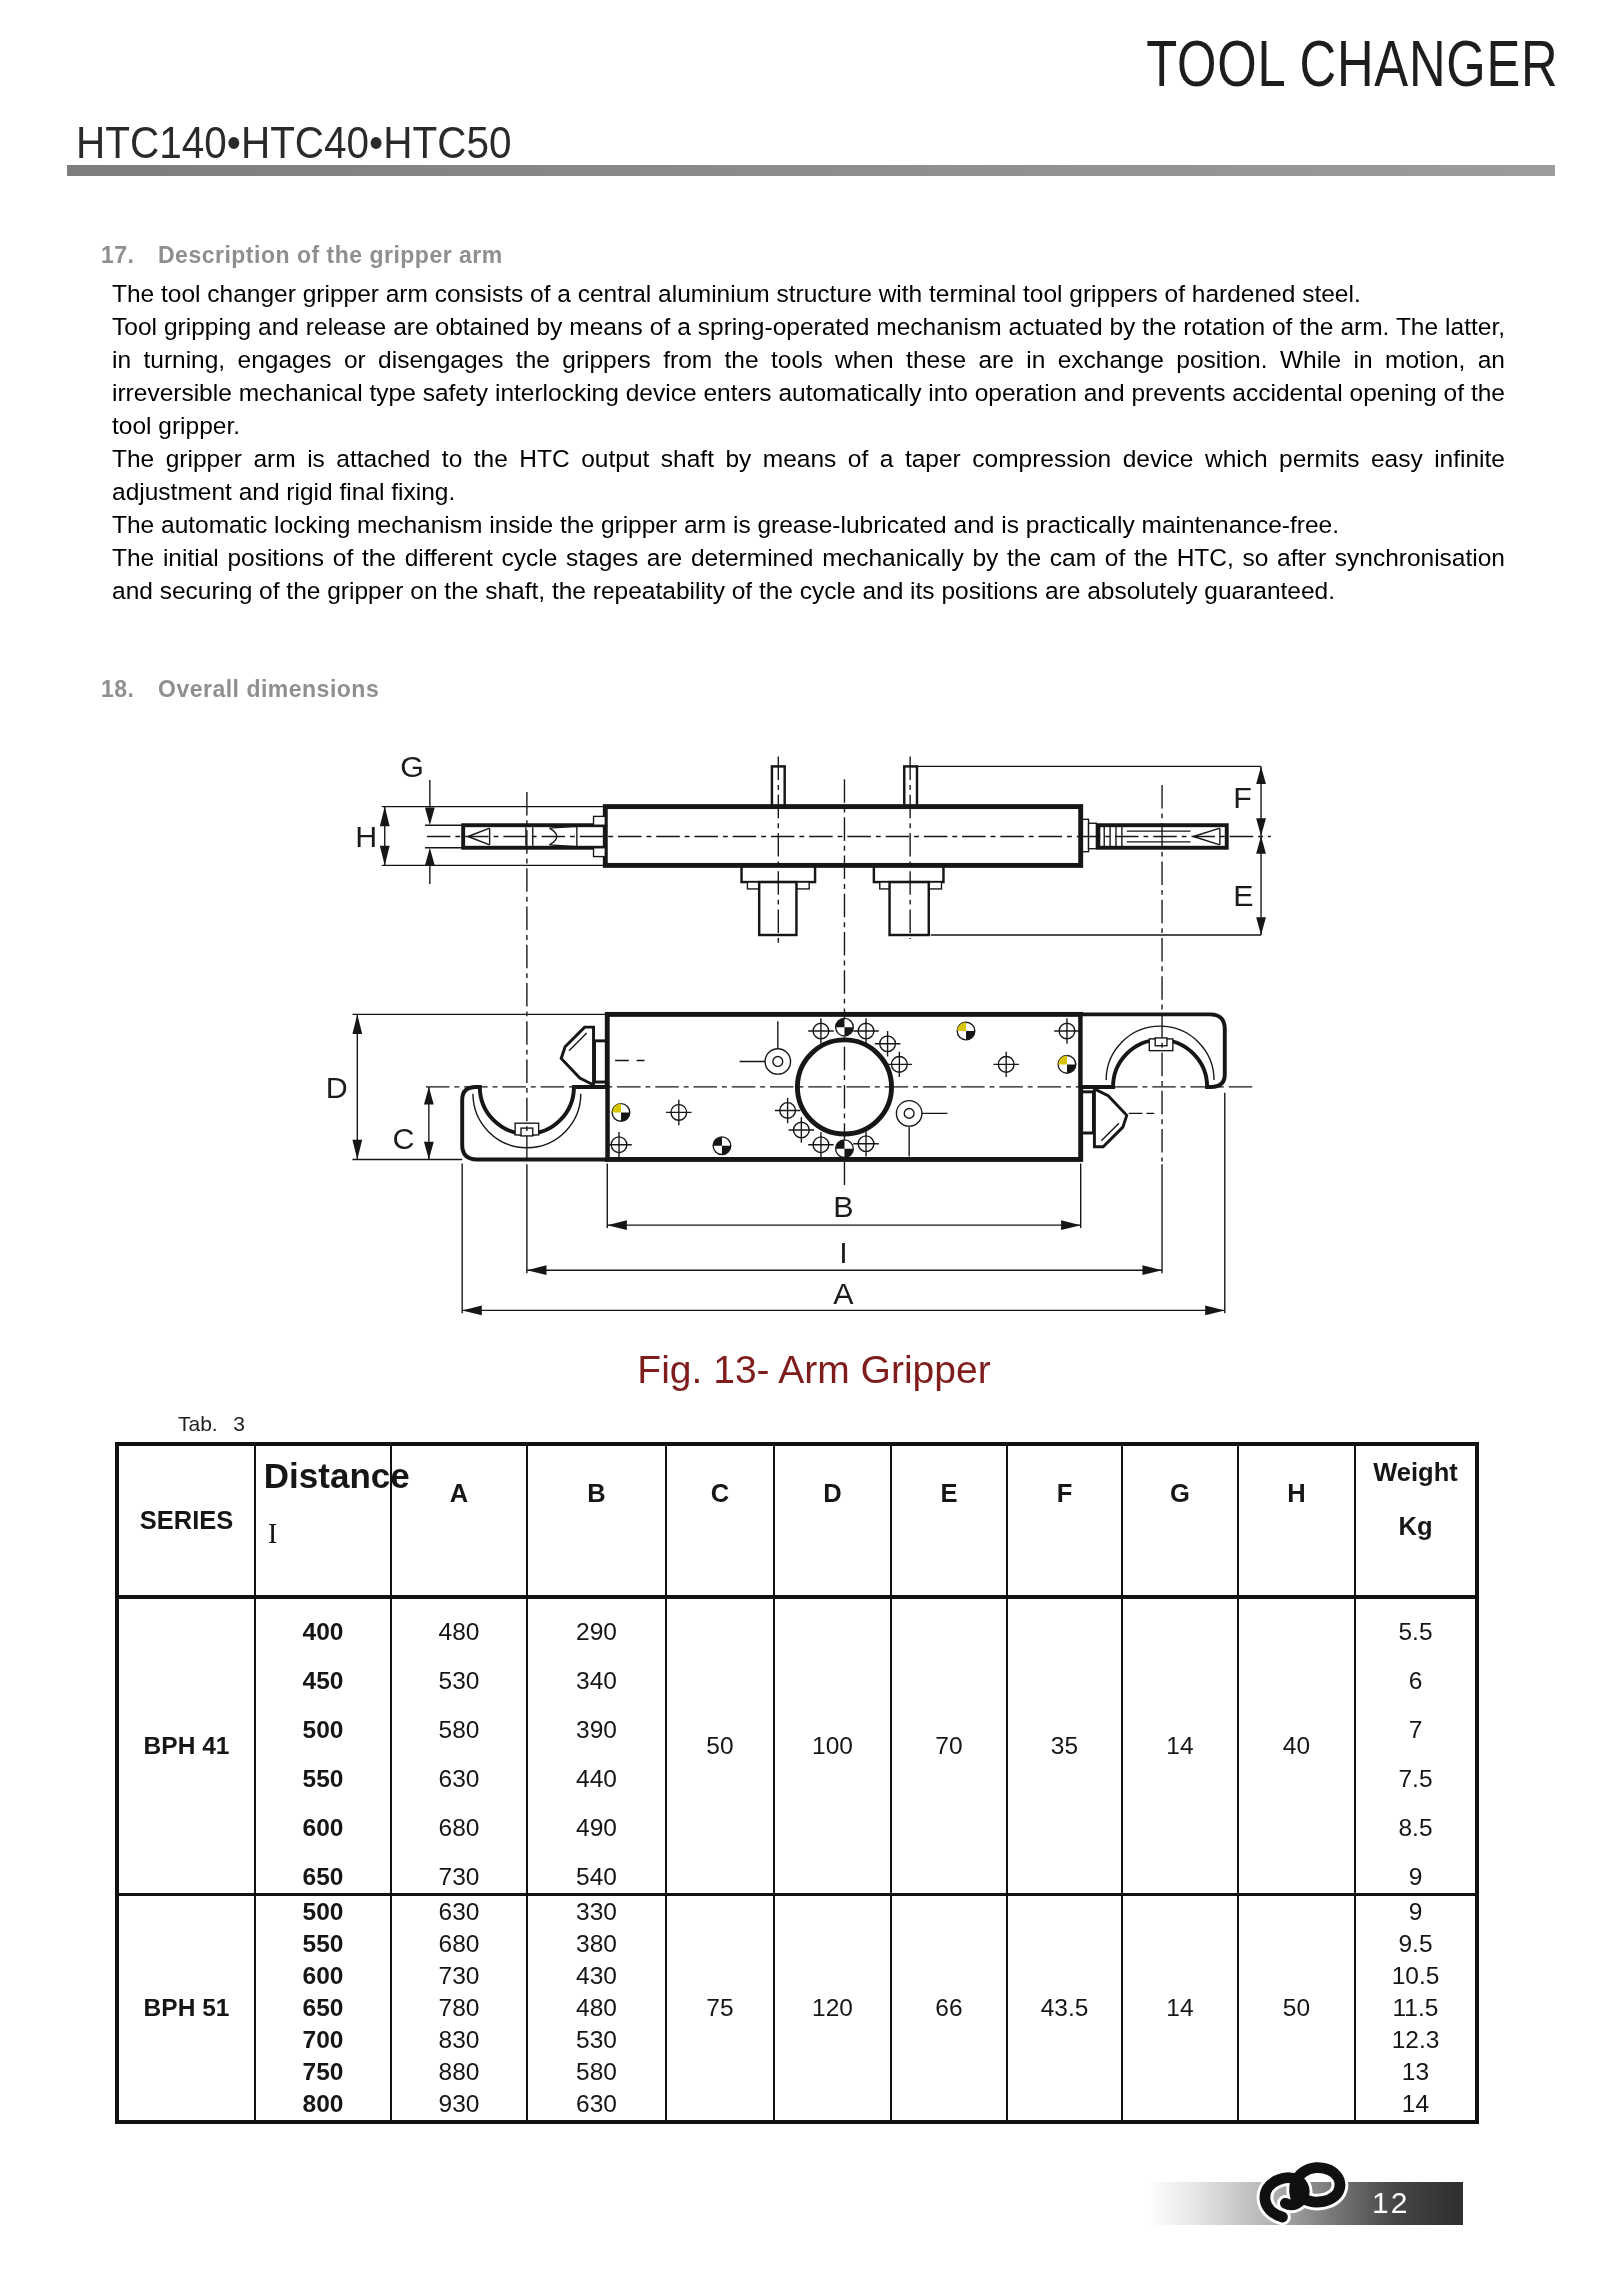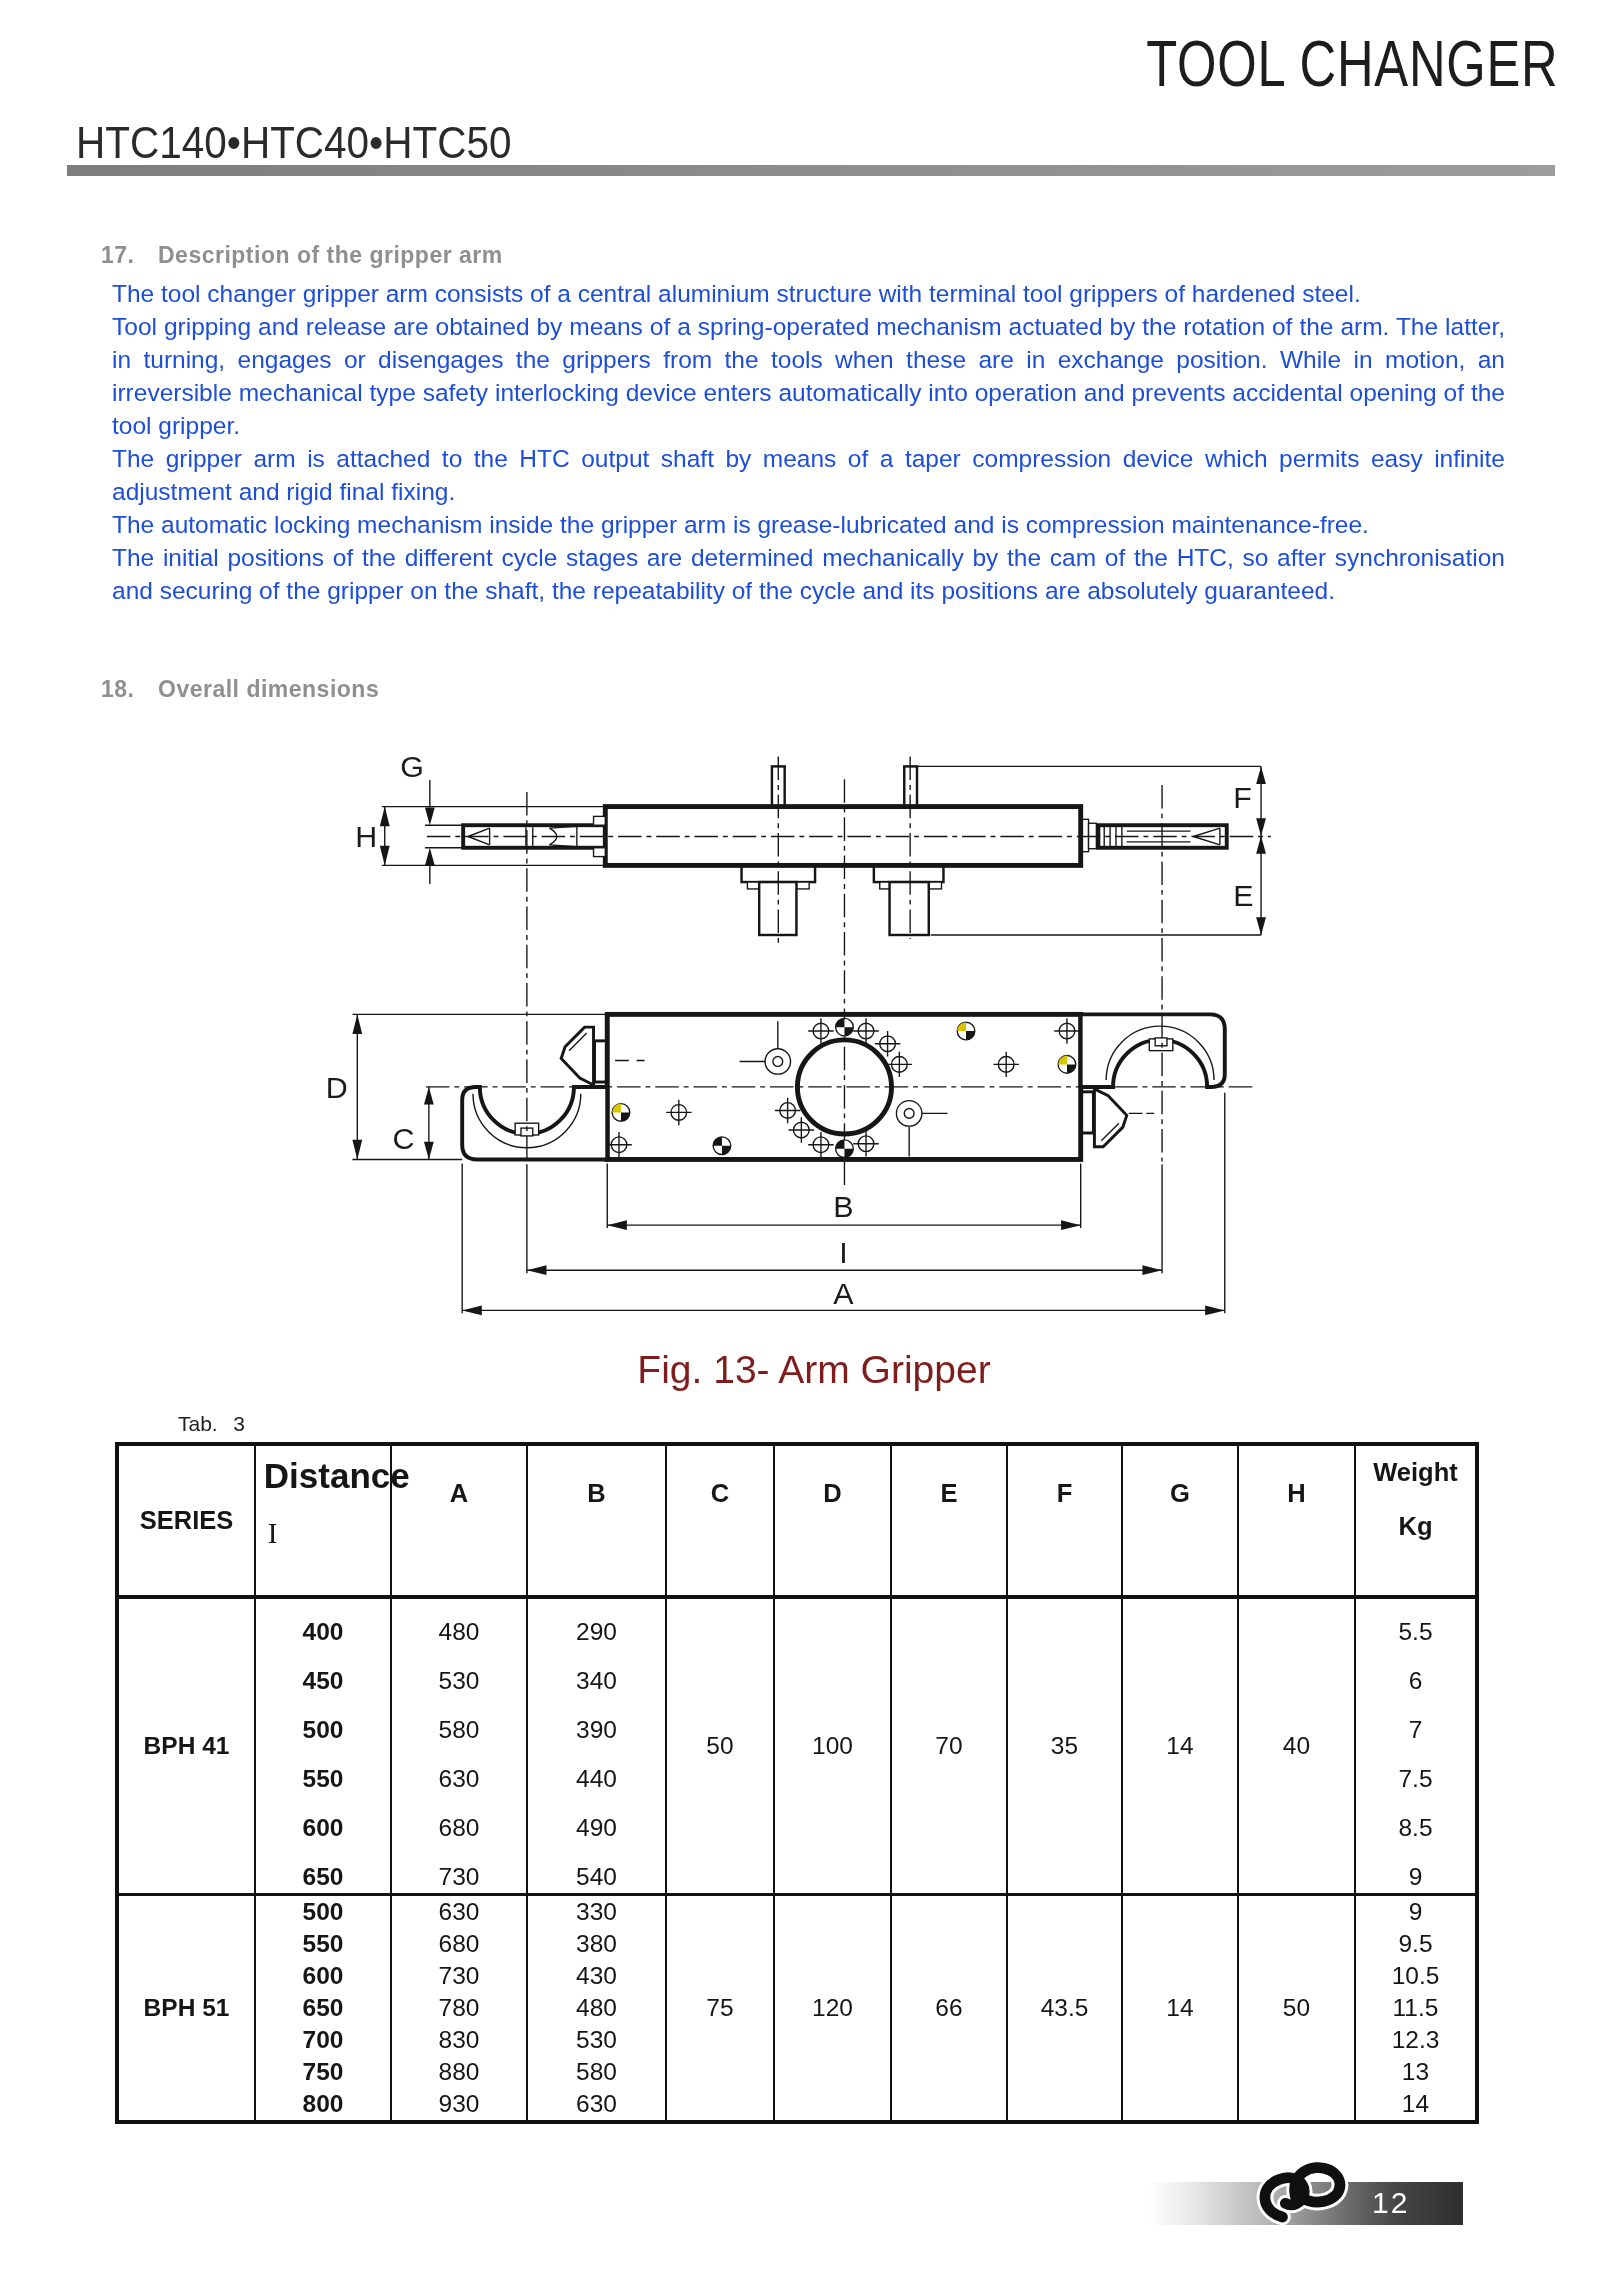--- a/index.html
+++ b/index.html
@@ -12,21 +12,21 @@
   #models{left:76px;top:118px;font-size:44px;font-weight:400;color:#2a2a2a;
           transform:scaleX(0.92);transform-origin:0 50%;letter-spacing:0;white-space:nowrap;}
   #rule{left:67px;top:165px;width:1488px;height:10.8px;background:linear-gradient(90deg,#7d7d7d,#9c9c9c);}
   
   .sec{left:101px;display:flex;font-weight:bold;font-size:23px;color:#8f8f8f;letter-spacing:0.5px;}
   .sec .num{width:57px;flex:0 0 auto;}
   #sec17{top:242px;}
   #sec18{top:676px;}
   
   #bodytext{left:112px;top:277px;width:1393px;font-size:24.5px;line-height:33px;
-            text-align:justify;color:#1d4ed8;}
+            text-align:justify;color:#000000;}
   #bodytext p{margin:0;}
   
   #figsvg{left:323px;top:735px;width:990px;height:647px;}
   #figsvg path,#figsvg rect,#figsvg circle,#figsvg line,#figsvg polygon{stroke:#161616;fill:none;}
   .k5{stroke-width:5px;} .k4{stroke-width:4px;} .k3{stroke-width:3px;}
   .k25{stroke-width:2.5px;} .t{stroke-width:1.4px;}
   .cl{stroke-width:1.4px;stroke-dasharray:24 5 5 5;}
   .ar{fill:#161616 !important;stroke:none !important;}
   .wf{fill:#ffffff !important;}
   .lbl{font-family:"Liberation Sans",sans-serif;font-size:31px;fill:#1b1b1b;stroke:none !important;}
@@ -68,21 +68,21 @@
 
   <div class="abs sec" id="sec17">
     <span class="num">17.</span>
     <span>Description of the gripper arm</span>
   </div>
 
   <div class="abs" id="bodytext">
     <p>The tool changer gripper arm consists of a central aluminium structure with terminal tool grippers of hardened steel.</p>
     <p>Tool gripping and release are obtained by means of a spring-operated mechanism actuated by the rotation of the arm. The latter, in turning, engages or disengages the grippers from the tools when these are in exchange position. While in motion, an irreversible mechanical type safety interlocking device enters automatically into operation and prevents accidental opening of the tool gripper.</p>
     <p>The gripper arm is attached to the HTC output shaft by means of a taper compression device which permits easy infinite adjustment and rigid final fixing.</p>
-    <p>The automatic locking mechanism inside the gripper arm is grease-lubricated and is compression maintenance-free.</p>
+    <p>The automatic locking mechanism inside the gripper arm is grease-lubricated and is practically maintenance-free.</p>
     <p>The initial positions of the different cycle stages are determined mechanically by the cam of the HTC, so after synchronisation and securing of the gripper on the shaft, the repeatability of the cycle and its positions are absolutely guaranteed.</p>
   </div>
 
   <div class="abs sec" id="sec18">
     <span class="num">18.</span>
     <span>Overall dimensions</span>
   </div>
 
   <svg class="abs" id="figsvg" viewBox="330 750 1010 660" xmlns="http://www.w3.org/2000/svg">
 

